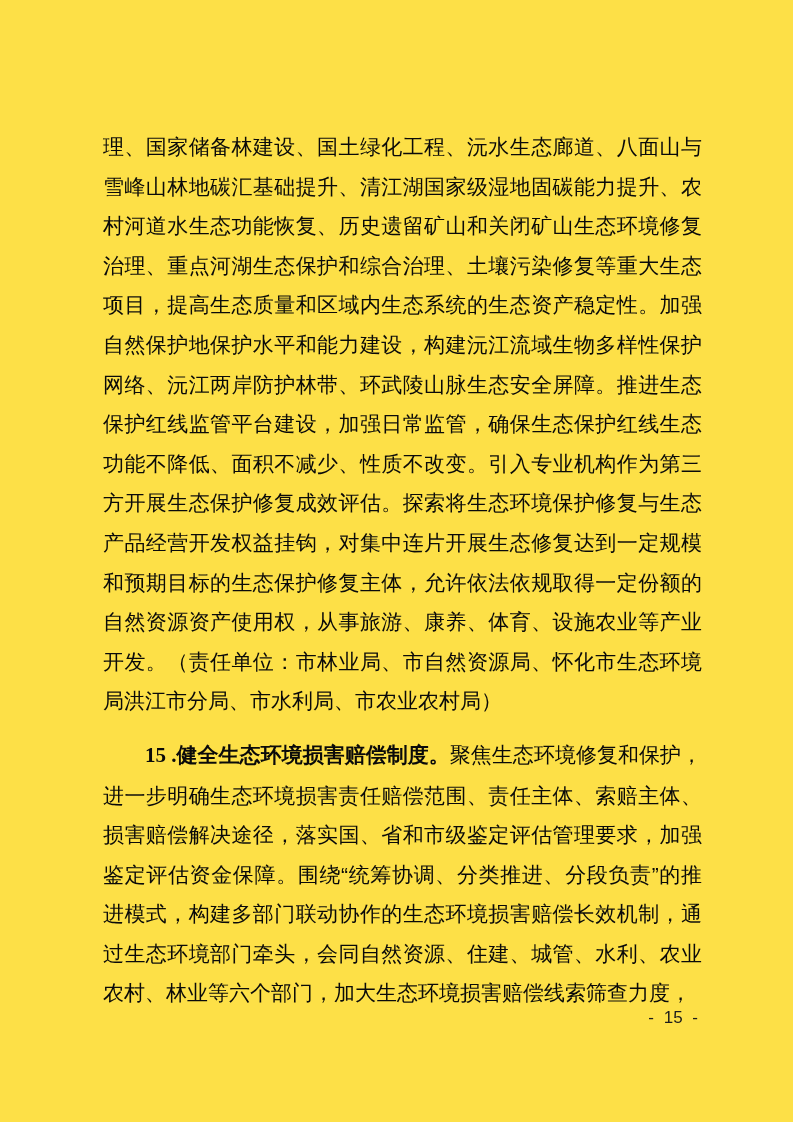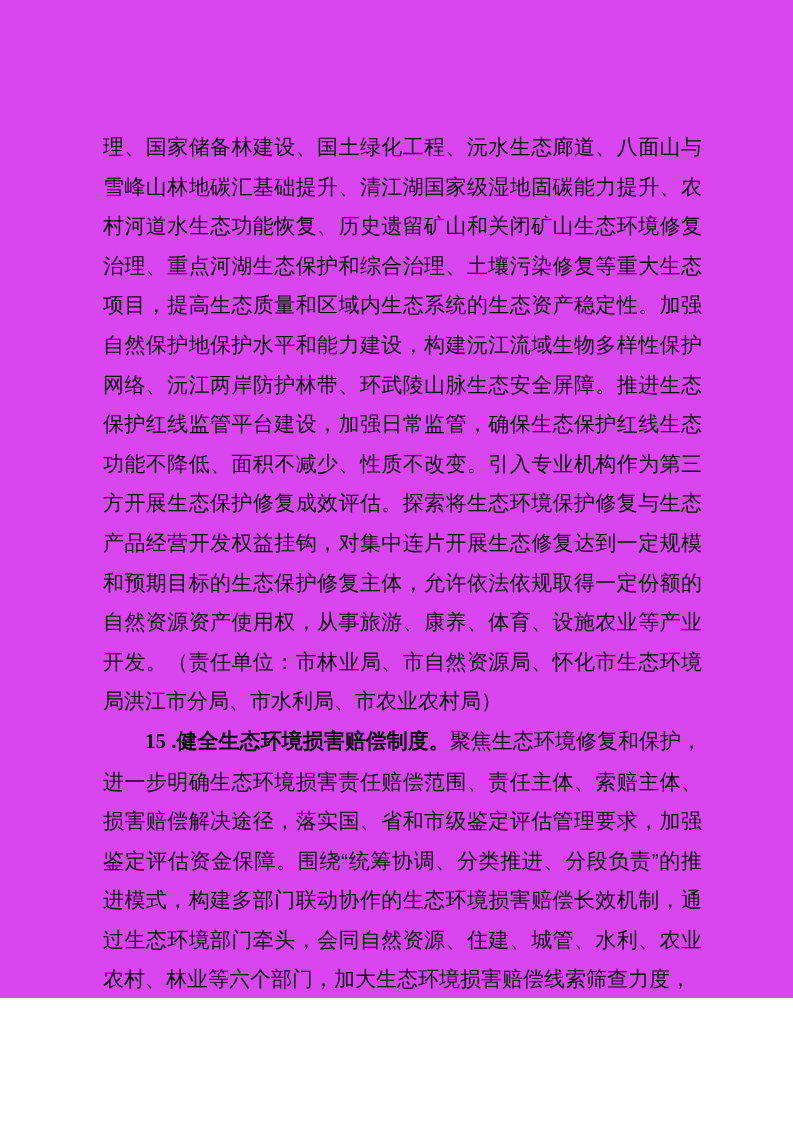--- a/index.html
+++ b/index.html
@@ -7,41 +7,42 @@
     padding: 0;
     background: #ffffff;
   }
   body {
     width: 793px;
     height: 1122px;
   }
   .page {
     position: relative;
     width: 793px;
-    height: 998px;
-    background: #d946ef;
+    height: 1122px;
+    background: #fde047;
     font-family: "Liberation Sans", sans-serif;
     color: #0a0a0a;
     overflow: hidden;
   }
   .text-block {
     position: absolute;
     left: 103px;
     top: 127px;
     width: 599px;
     font-size: 21px;
     line-height: 39.6px;
     text-align: justify;
   }
   .para {
     margin: 0;
     padding: 0;
   }
   .para-indent {
     text-indent: 42px;
+    margin-top: 14px;
   }
   .item-number {
     font-family: "Liberation Serif", serif;
     font-weight: 700;
   }
   .item-heading {
     font-weight: 700;
   }
   .page-number {
     position: absolute;

